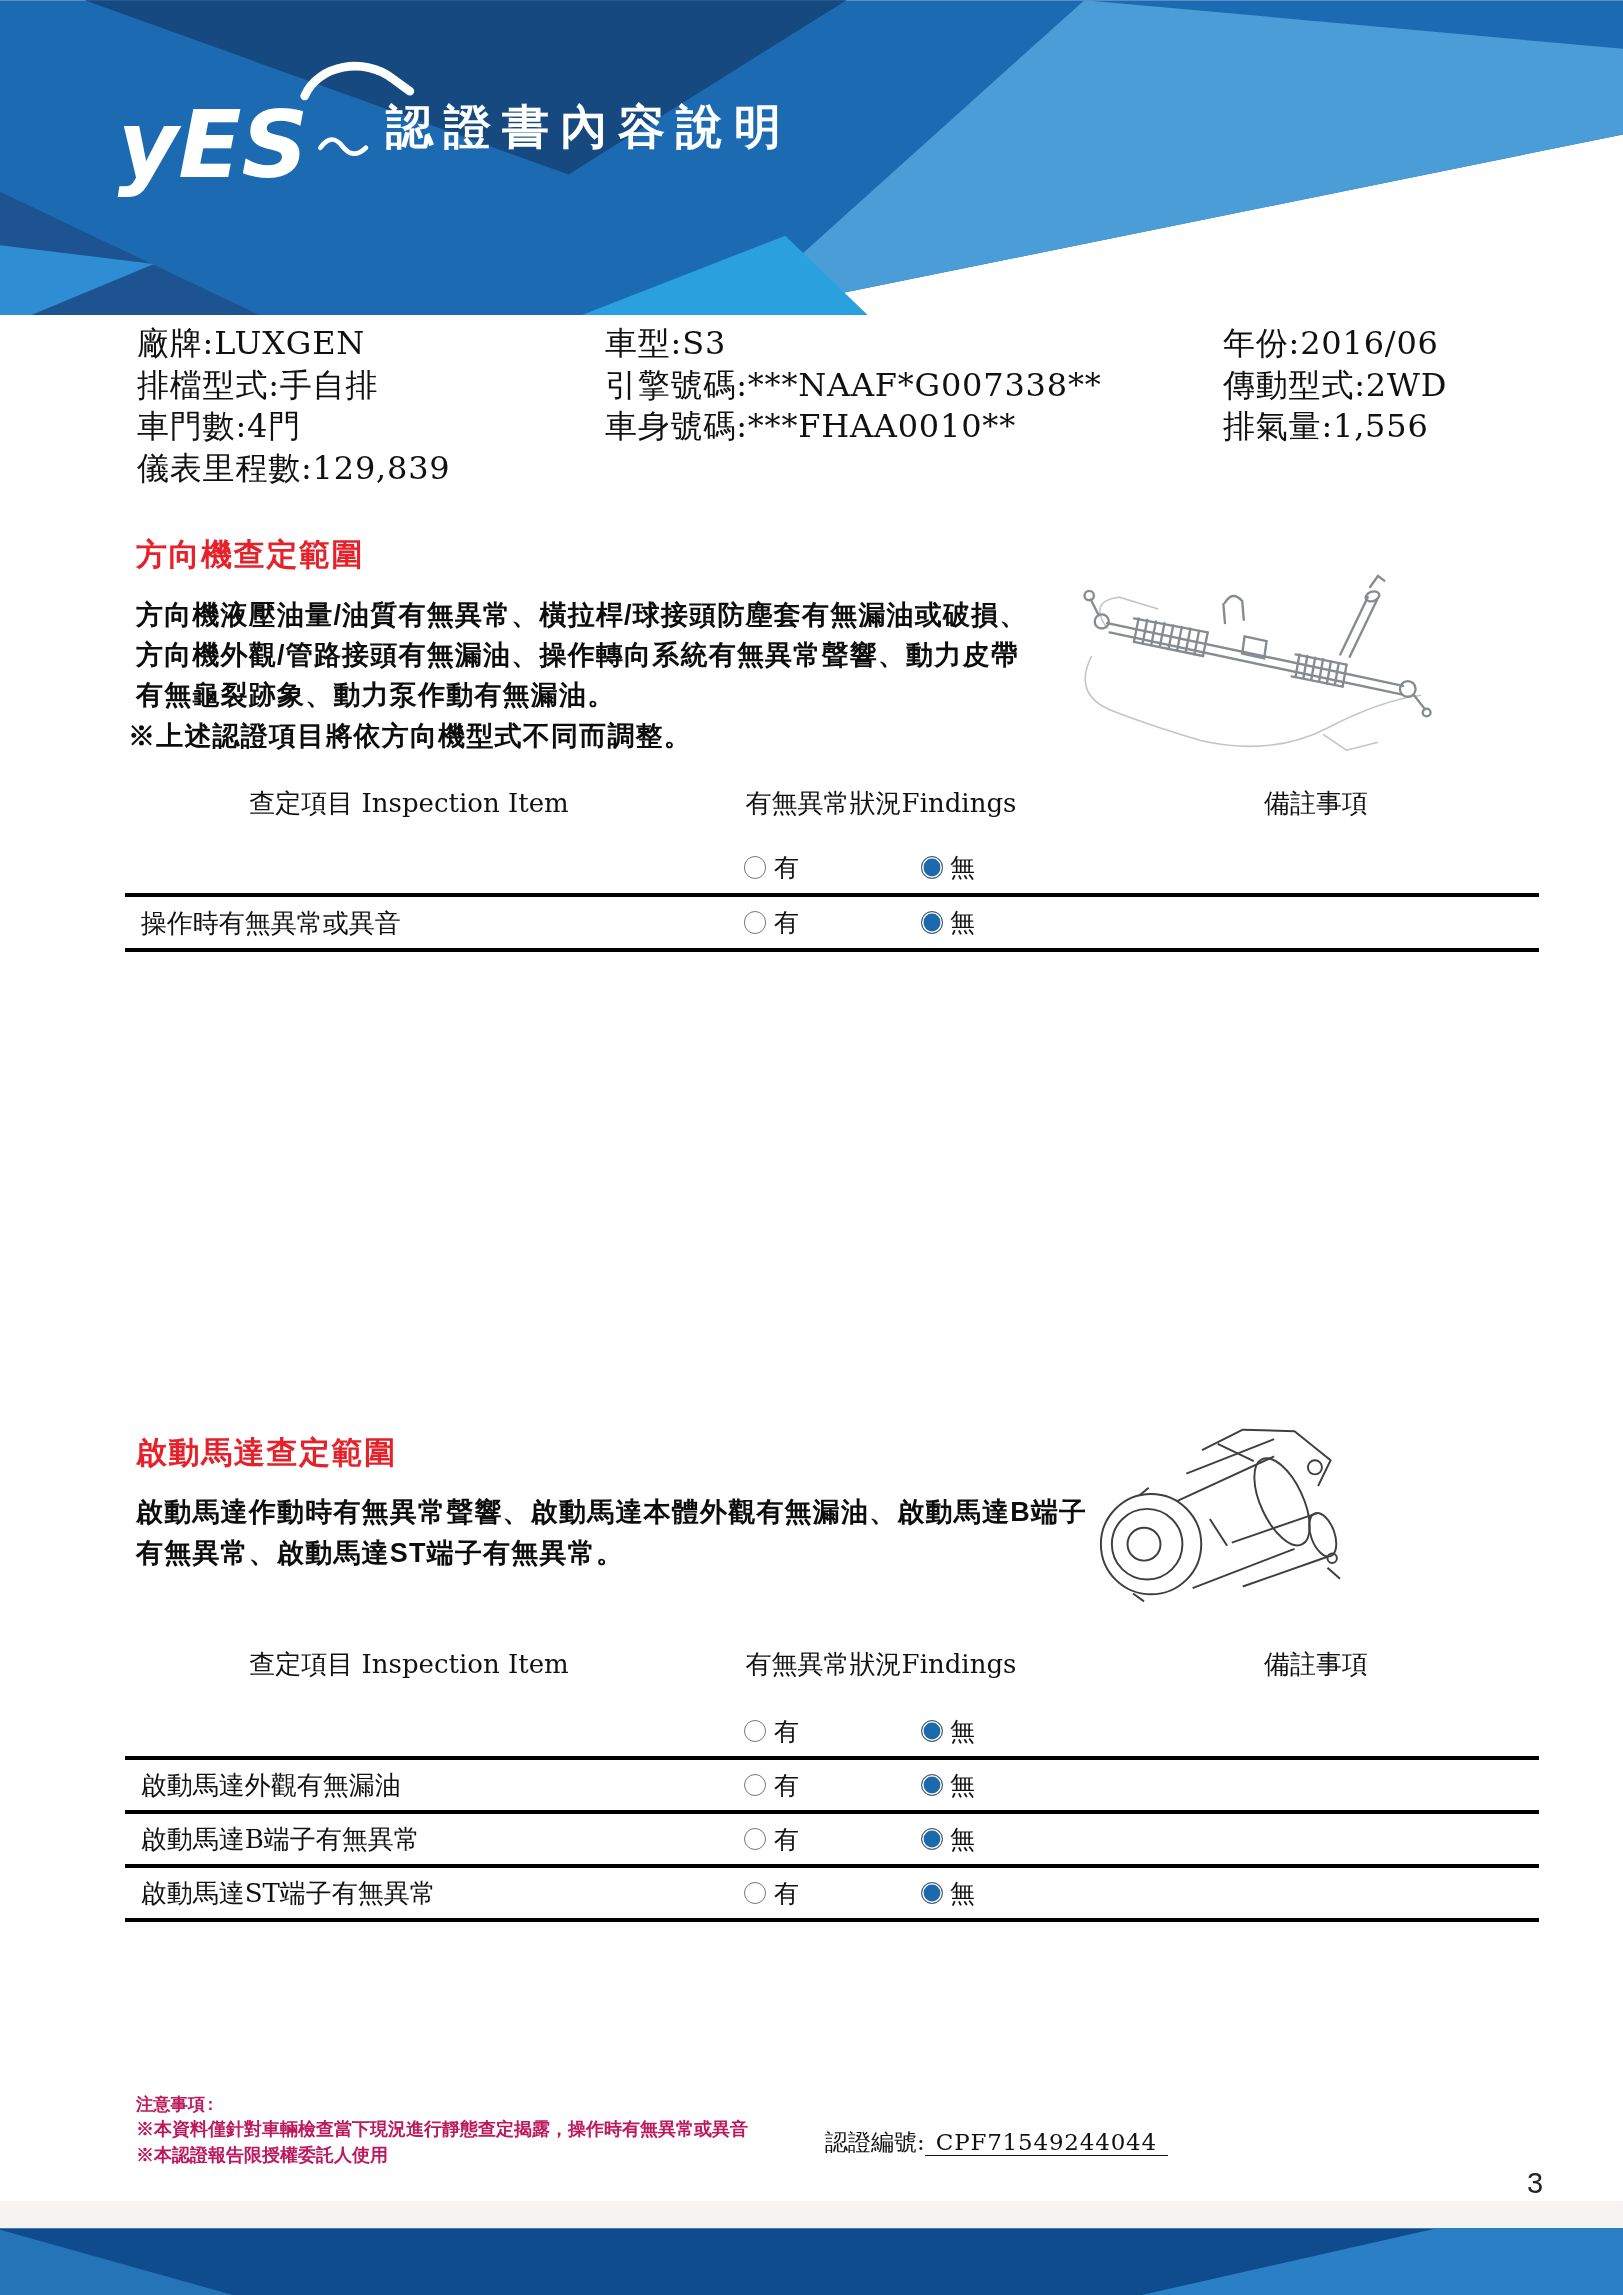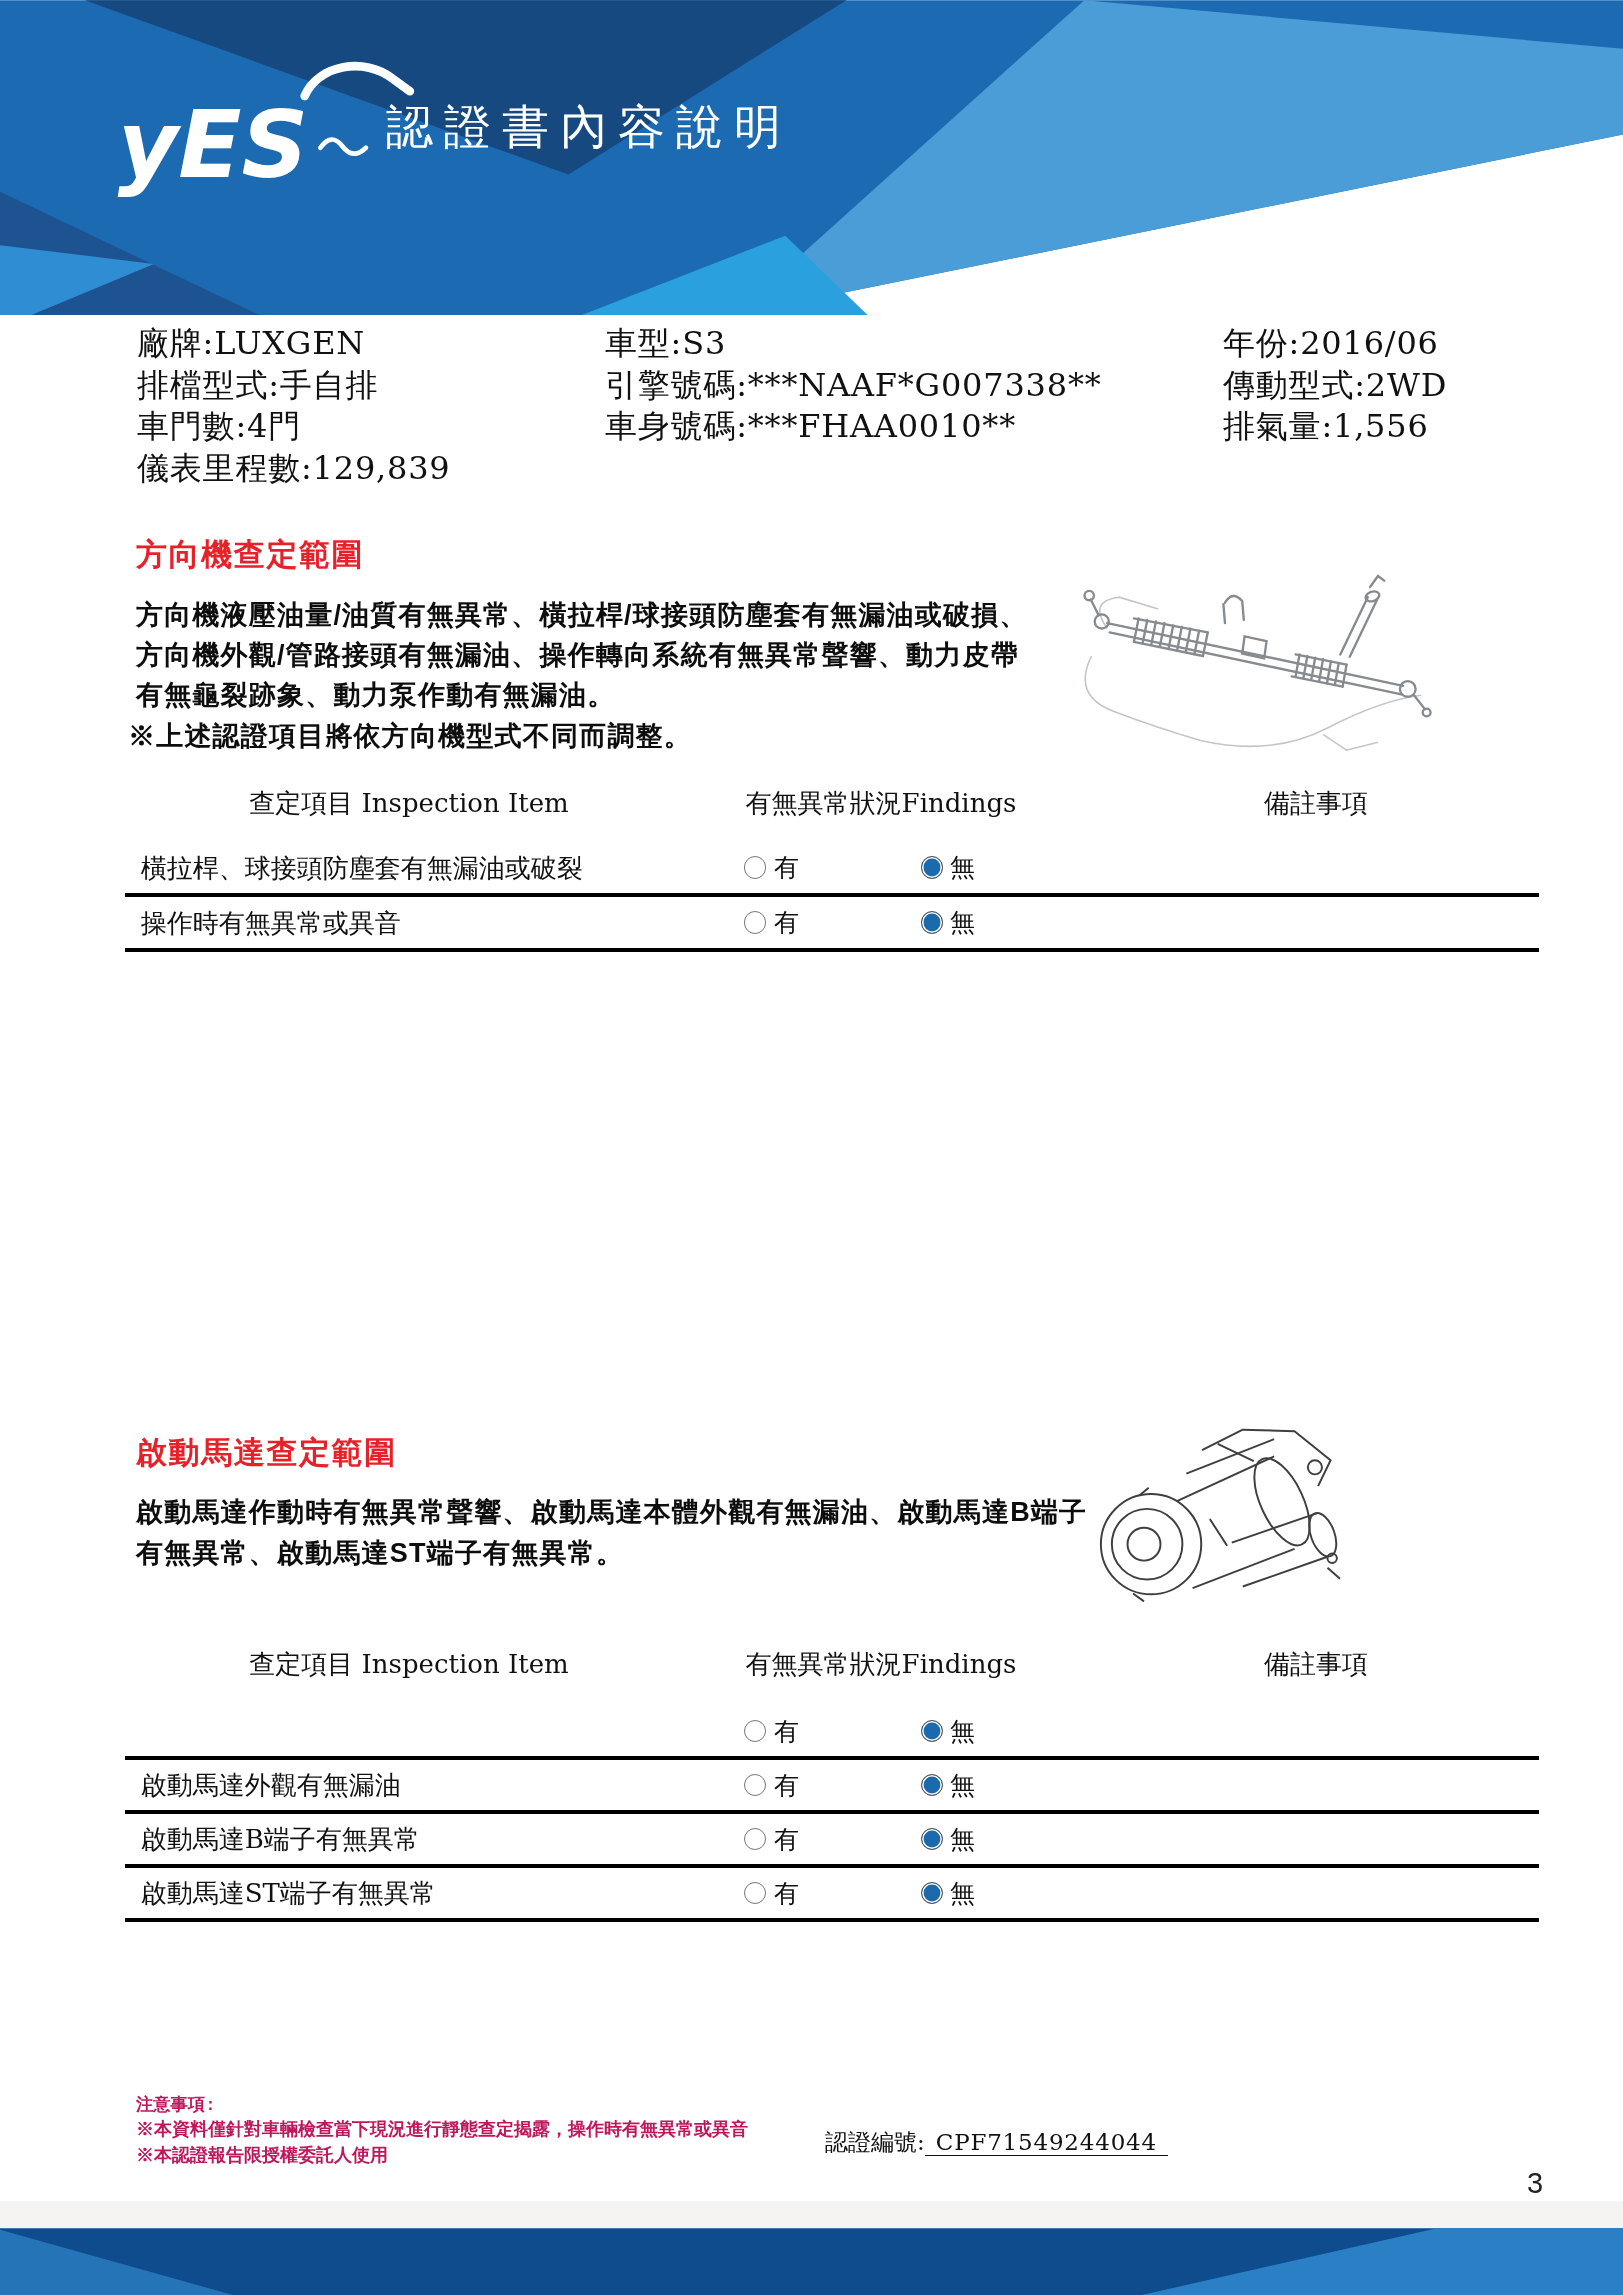--- a/index.html
+++ b/index.html
@@ -2,21 +2,21 @@
 <html style="font-size:12.6px"><head>
 <meta charset="utf-8">
 <style>
   html,body{margin:0;padding:0;}
   body{width:1623px;height:2295px;position:relative;background:#fff;overflow:hidden;
        font-family:"DejaVu Serif", serif;color:#111;}
   .abs{position:absolute;}
   
   #header-svg{position:absolute;left:0;top:0;}
   .page-title{position:absolute;left:386px;top:96px;font-family:"Liberation Sans",sans-serif;
-      font-weight:normal;font-size:47px;letter-spacing:11px;color:#fff;white-space:nowrap;}
+      font-weight:bold;font-size:47px;letter-spacing:11px;color:#fff;white-space:nowrap;}
   
   .vline{position:absolute;font-size:32px;white-space:nowrap;letter-spacing:0.8px;}
   
   .sec-title{position:absolute;font-family:"Liberation Sans",sans-serif;font-weight:bold;
       font-size:31px;color:#e62129;white-space:nowrap;letter-spacing:1.6px;}
   .sec-desc{position:absolute;font-family:"Liberation Sans",sans-serif;font-weight:bold;
       font-size:27px;color:#0d0d0d;white-space:nowrap;letter-spacing:1.2px;}
   
   .tbl{position:absolute;left:125px;width:1414px;}
   .thead-cell{position:absolute;transform:translateX(-50%);font-size:26px;white-space:nowrap;}
@@ -109,21 +109,20 @@
     <path d="M230,105 l28,6 -3,22 -28,-6 z"></path>
   </g>
 </svg>
 
 <div class="tbl" style="top:774px;height:185px">
   <div class="thead-cell" style="left:284px;top:11.8px">查定項目 Inspection Item</div>
   <div class="thead-cell" style="left:756px;top:11.8px">有無異常狀況Findings</div>
   <div class="thead-cell" style="left:1191px;top:11.8px">備註事項</div>
 
   <div class="trow" style="top:69px;height:50px">
-    <span class="item" style="line-height:50px">橫拉桿、球接頭防塵套有無漏油或破裂</span>
     <span class="radio" style="left:619px;top:13.4px"></span>
     <span class="rlabel" style="left:649px;line-height:50px">有</span>
     <span class="radio selected" style="left:796px;top:13.4px"></span>
     <span class="rlabel" style="left:825px;line-height:50px">無</span>
   </div>
   <div class="trow" style="top:124px;height:50px">
     <span class="item" style="line-height:50px">操作時有無異常或異音</span>
     <span class="radio" style="left:619px;top:13.4px"></span>
     <span class="rlabel" style="left:649px;line-height:50px">有</span>
     <span class="radio selected" style="left:796px;top:13.4px"></span>

